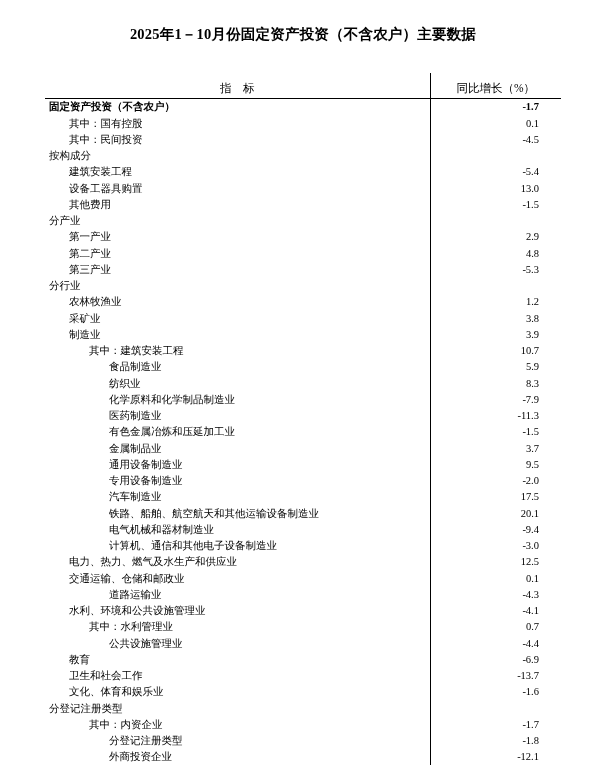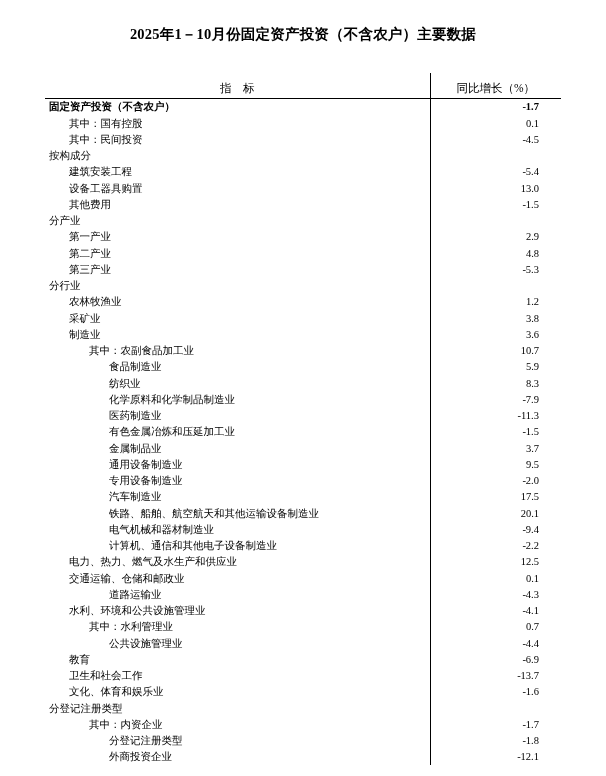--- a/index.html
+++ b/index.html
@@ -151,24 +151,24 @@
           <tr>
             <td class="label ind-1">农林牧渔业</td>
             <td class="value">1.2</td>
           </tr>
           <tr>
             <td class="label ind-1">采矿业</td>
             <td class="value">3.8</td>
           </tr>
           <tr>
             <td class="label ind-1">制造业</td>
-            <td class="value">3.6</td>
-          </tr>
-          <tr>
-            <td class="label ind-2">其中：农副食品加工业</td>
+            <td class="value">3.9</td>
+          </tr>
+          <tr>
+            <td class="label ind-2">其中：建筑安装工程</td>
             <td class="value">10.7</td>
           </tr>
           <tr>
             <td class="label ind-3">食品制造业</td>
             <td class="value">5.9</td>
           </tr>
           <tr>
             <td class="label ind-3">纺织业</td>
             <td class="value">8.3</td>
           </tr>
@@ -203,21 +203,21 @@
           <tr>
             <td class="label ind-3">铁路、船舶、航空航天和其他运输设备制造业</td>
             <td class="value">20.1</td>
           </tr>
           <tr>
             <td class="label ind-3">电气机械和器材制造业</td>
             <td class="value">-9.4</td>
           </tr>
           <tr>
             <td class="label ind-3">计算机、通信和其他电子设备制造业</td>
-            <td class="value">-2.2</td>
+            <td class="value">-3.0</td>
           </tr>
           <tr>
             <td class="label ind-1">电力、热力、燃气及水生产和供应业</td>
             <td class="value">12.5</td>
           </tr>
           <tr>
             <td class="label ind-1">交通运输、仓储和邮政业</td>
             <td class="value">0.1</td>
           </tr>
           <tr>

